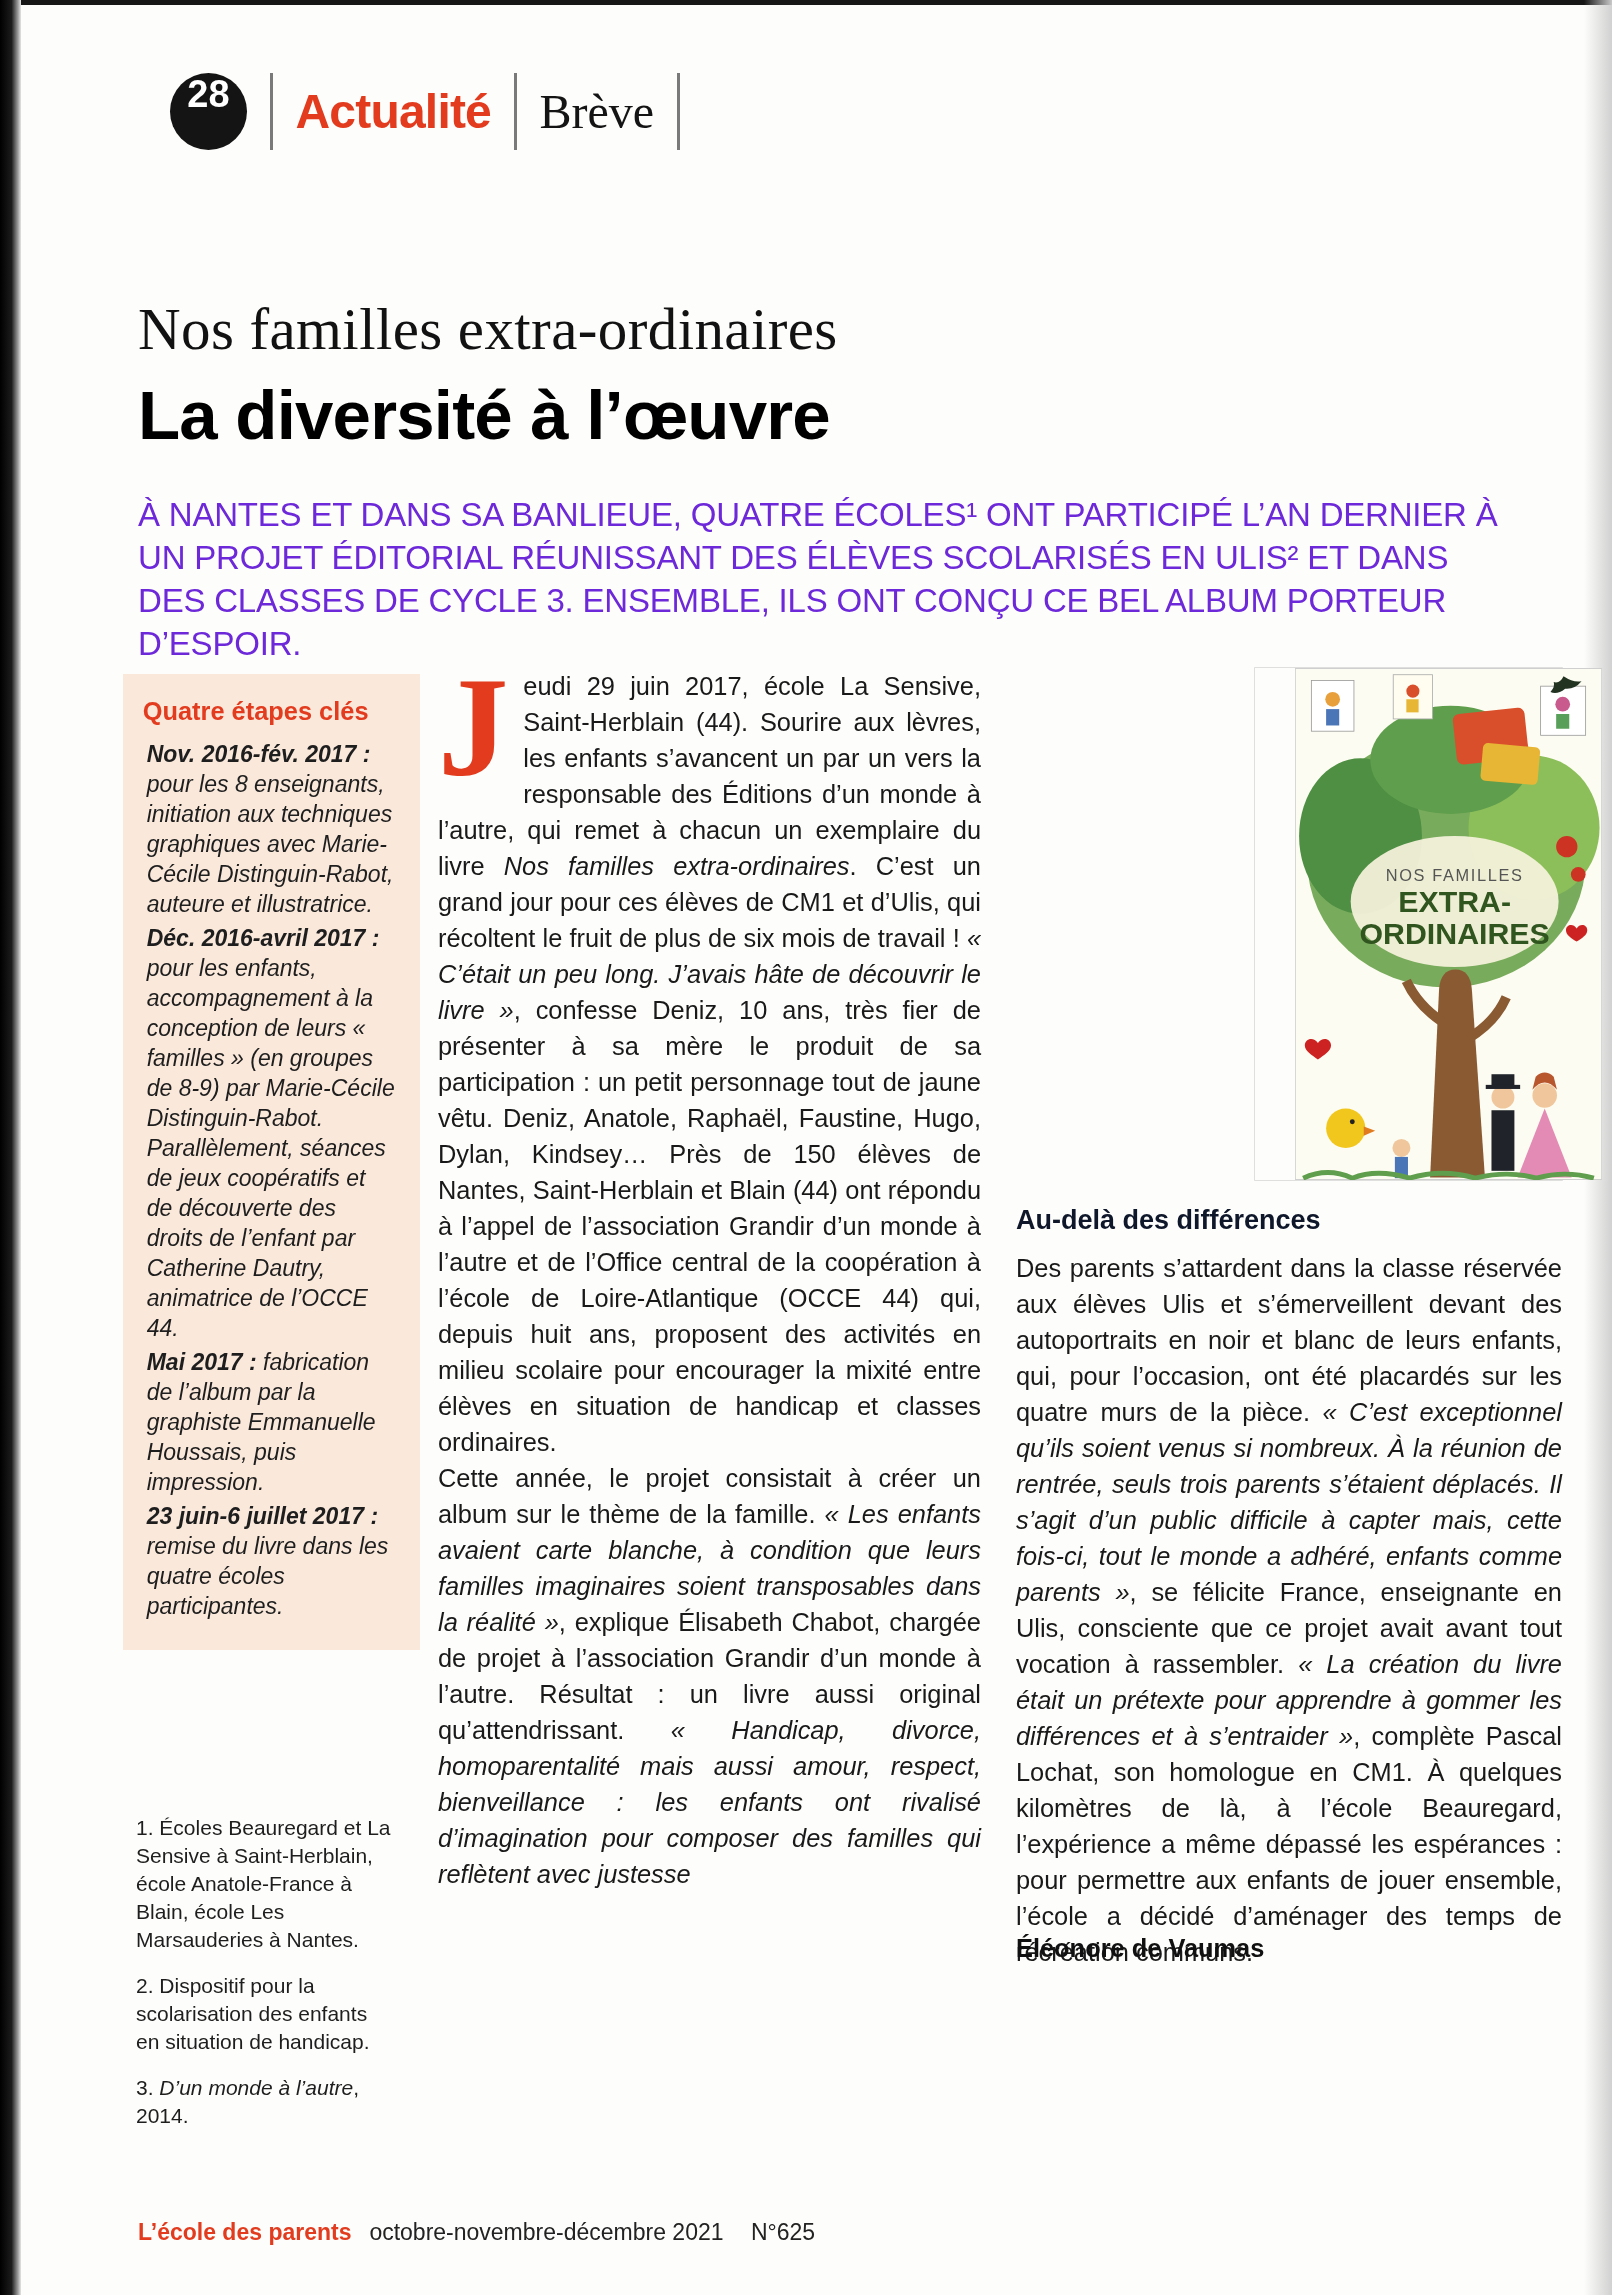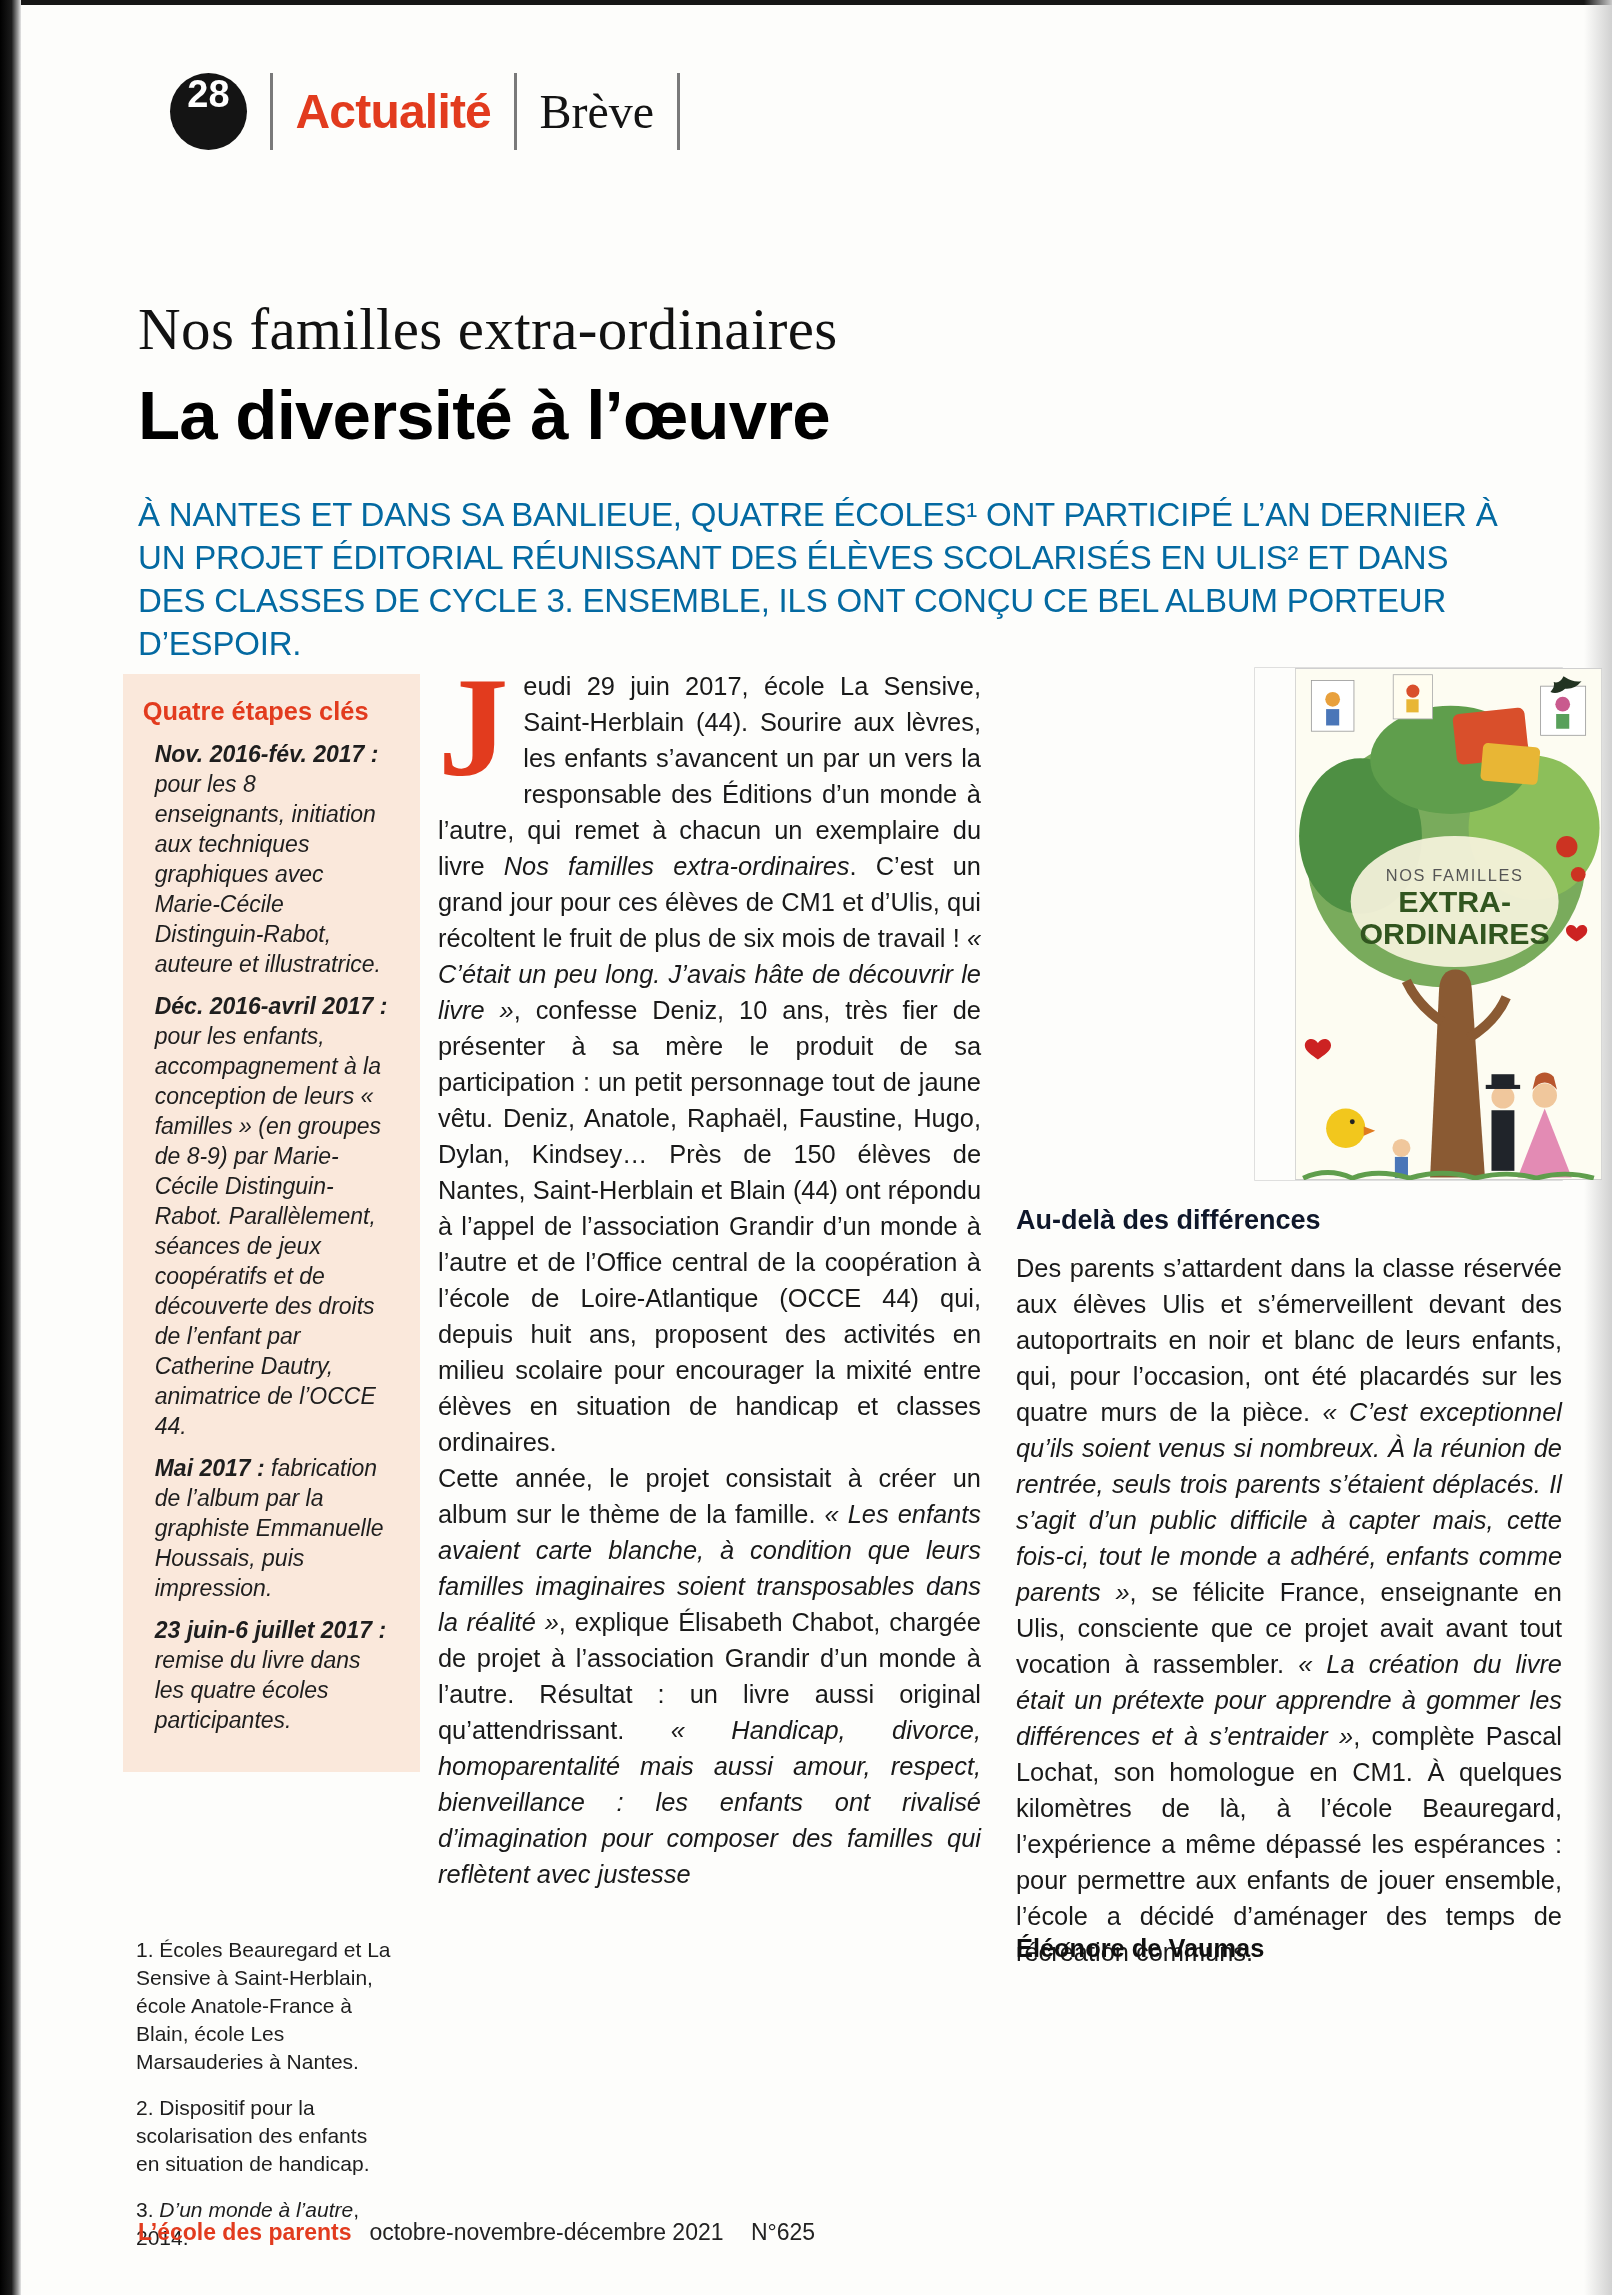--- a/index.html
+++ b/index.html
@@ -31,28 +31,28 @@
     font-size:38px;font-weight:700;}
   .vbar{width:2.5px;height:77px;background:#7a7a7a;margin:0 23px;}
   .section{font-size:48px;font-weight:700;color:var(--accent);letter-spacing:-0.8px;}
   .rubric{font-family:"Liberation Serif",serif;font-size:48px;color:#141414;}
 
   
   .masthead{position:absolute;left:138px;top:295px;width:1377px;}
   .kicker{font-family:"Liberation Serif",serif;font-weight:400;font-size:59px;
     margin:0;color:#121212;letter-spacing:0.4px;}
   .maintitle{font-size:69px;font-weight:700;margin:11.5px 0 0 0;color:#000;letter-spacing:-0.8px;}
-  .standfirst{margin:38px 0 0 0;font-size:33px;line-height:43px;color:#0369a1;
+  .standfirst{margin:38px 0 0 0;font-size:33px;line-height:43px;color:#6d28d9;
     letter-spacing:-0.2px;width:1360px;}
 
   
   .sidebar{position:absolute;left:123px;top:674px;width:297px;}
   .side-box{background:var(--sidebar-bg);padding:23px 19.7px 24.6px 19.7px;}
   .side-box h3{margin:0 0 13px 0;font-size:25.4px;font-weight:700;color:var(--accent);}
-  .step{margin:12px;font-size:23px;line-height:30px;color:#1e1e1e;}
+  .step{margin:4px;font-size:23px;line-height:30px;color:#1e1e1e;}
   .footnotes{margin-top:164px;padding-left:13px;width:270px;}
   .footnote{margin:0 0 18px 0;font-size:21px;line-height:28px;color:#1e1e1e;}
 
   .col-middle{position:absolute;left:438px;top:668px;width:543px;}
   .col-right{position:absolute;left:1016px;top:668px;width:546px;}
   .body-p{margin:0;font-size:25.4px;line-height:36px;text-align:justify;color:#191919;}
   .dropcap{float:left;font-family:"Liberation Serif",serif;font-weight:700;
     color:var(--accent);font-size:141px;line-height:105px;height:111px;
     margin:6.6px 14.8px 0 0;}
 

